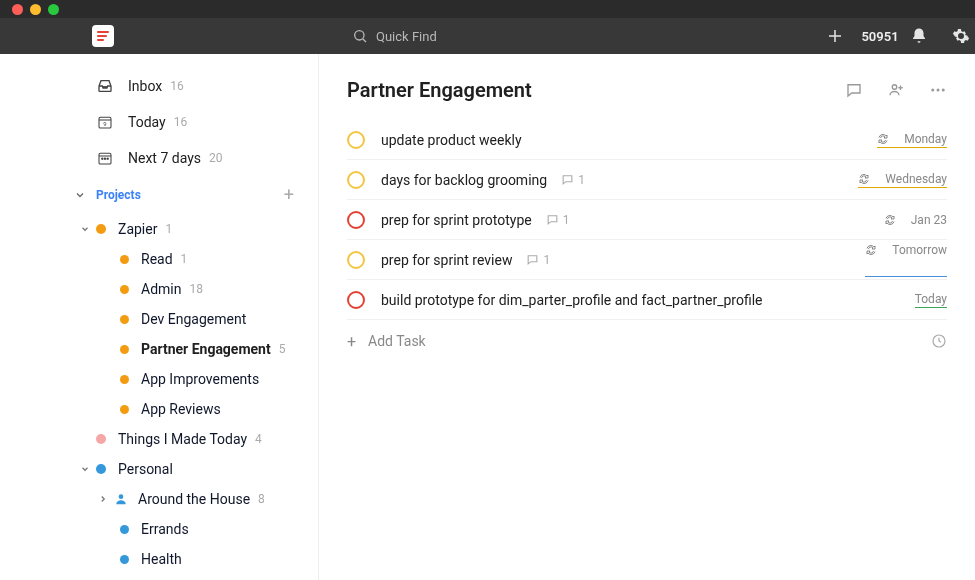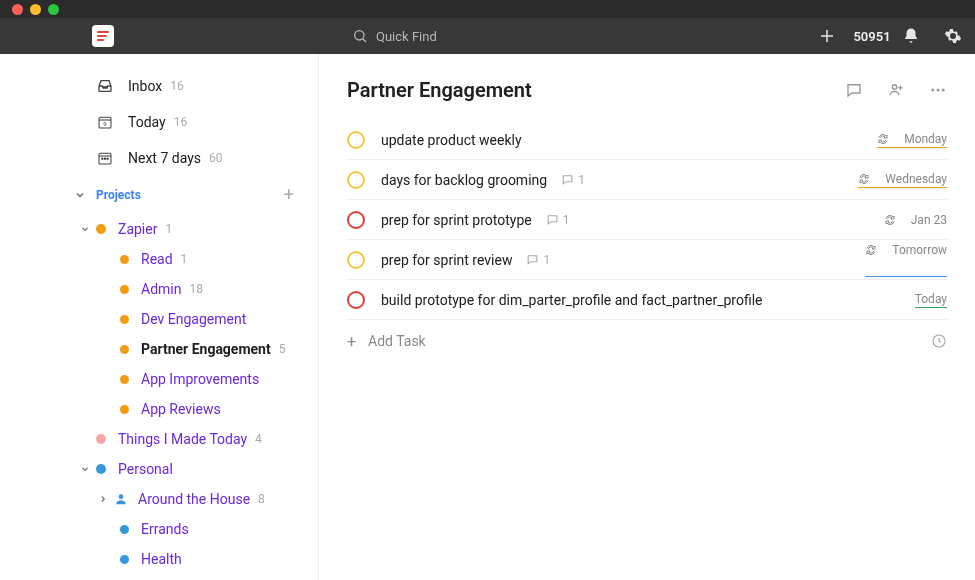--- a/index.html
+++ b/index.html
@@ -6,21 +6,21 @@
     body { width: 975px; height: 580px; overflow: hidden; background: #fff; }
     
     
     .titlebar { height: 18px; background: #2b2b2b; display: flex; align-items: center; padding-left: 12px; gap: 7px; }
     .traffic-light { width: 11px; height: 11px; border-radius: 50%; }
     .tl-red { background: #ff5f57; }
     .tl-yellow { background: #febc2e; }
     .tl-green { background: #28c840; }
 
     
-    .topbar { height: 36px; background: #383838; display: flex; align-items: center; padding: 0 12px 0 92px; color: #ccc; }
+    .topbar { height: 36px; background: #383838; display: flex; align-items: center; padding: 0 4px 0 92px; color: #ccc; }
     .topbar .logo { width: 22px; height: 22px; background: #fff; border-radius: 4px; display: flex; flex-direction: column; justify-content: center; padding: 4px 5px; gap: 2px; }
     .topbar .logo .bar { height: 2px; background: #e44232; border-radius: 1px; }
     .topbar .logo .bar:nth-child(2){ width:80%} .topbar .logo .bar:nth-child(3){width:60%}
     .topbar .search { display: flex; align-items: center; gap: 8px; margin-left: 238px; color: #b8b8b8; font-size: 13px; cursor: text; }
     .topbar .spacer { flex: 1; }
     .topbar .icon-btn { width: 20px; height: 20px; display: flex; align-items: center; justify-content: center; margin-left: 22px; cursor: pointer; color: #e5e5e5; }
     .topbar .karma { display:flex; align-items:center; gap:6px; font-size:13px; font-weight:600; color:#eee;}
     
     
     .main { display: flex; height: calc(580px - 18px - 36px); }
@@ -36,21 +36,21 @@
     .side-section-header { display:flex; align-items:center; height: 38px; padding: 0 24px 0 96px; cursor:pointer; }
     .side-section-header .chevron { width: 16px; margin-left:-22px; margin-right: 6px; color:#666; }
     .side-section-header .label { font-weight: 700; font-size: 12px; color:#3b82f6; }
     .side-section-header .add-project { margin-left:auto; color:#aaa; font-size:18px; line-height:1; }
 
     
     .proj-row { display:flex; align-items:center; height: 30px; padding: 0 24px 0 80px; cursor:pointer; }
     .proj-row .chevron { width: 12px; margin-right: 4px; color:#777; visibility:hidden; }
     .proj-row.expandable .chevron { visibility:visible; }
     .proj-row .dot { width: 10px; height: 10px; border-radius: 50%; margin:0 12px 0 0; flex-shrink:0; }
-    .proj-row .label { font-size: 14px; color:#6d28d9; }
+    .proj-row .label { font-size: 14px; color:#0f172a; }
     .proj-row .count { font-size: 12px; color:#aaa; margin-left:8px; }
     .subproj-row { padding-left: 120px; }
     .subproj-row .dot { width:9px; height:9px; }
     .subsubproj-row { padding-left: 98px; }
     .proj-row.active { background:#fff; }
     .proj-row.active .label { font-weight: 700; color:#202020; }
     .share-icon { width:14px; color:#888; margin-right:10px; }
     
     
     .content-header { display:flex; align-items:center; margin-bottom: 18px; }
@@ -152,21 +152,21 @@
       <span class="row-icon">
           <svg width="16" height="16" viewBox="0 0 24 24" fill="none" stroke="currentColor" stroke-width="1.6">
             <rect x="3" y="5" width="18" height="16" rx="2"></rect>
             <line x1="3" y1="9" x2="21" y2="9"></line>
             <circle cx="8" cy="13" r="1" fill="currentColor"></circle>
             <circle cx="12" cy="13" r="1" fill="currentColor"></circle>
             <circle cx="16" cy="13" r="1" fill="currentColor"></circle>
           </svg>
         </span>
       <span class="label">Next 7 days</span>
-      <span class="count">60</span>
+      <span class="count">20</span>
     </div>
 
     <div class="side-section-header">
       <span class="chevron">
           <svg width="12" height="12" viewBox="0 0 24 24" fill="none" stroke="currentColor" stroke-width="2.5">
             <polyline points="6 9 12 15 18 9"></polyline>
           </svg>
         </span>
       <span class="label">Projects</span>
       <span class="add-project">+</span>

